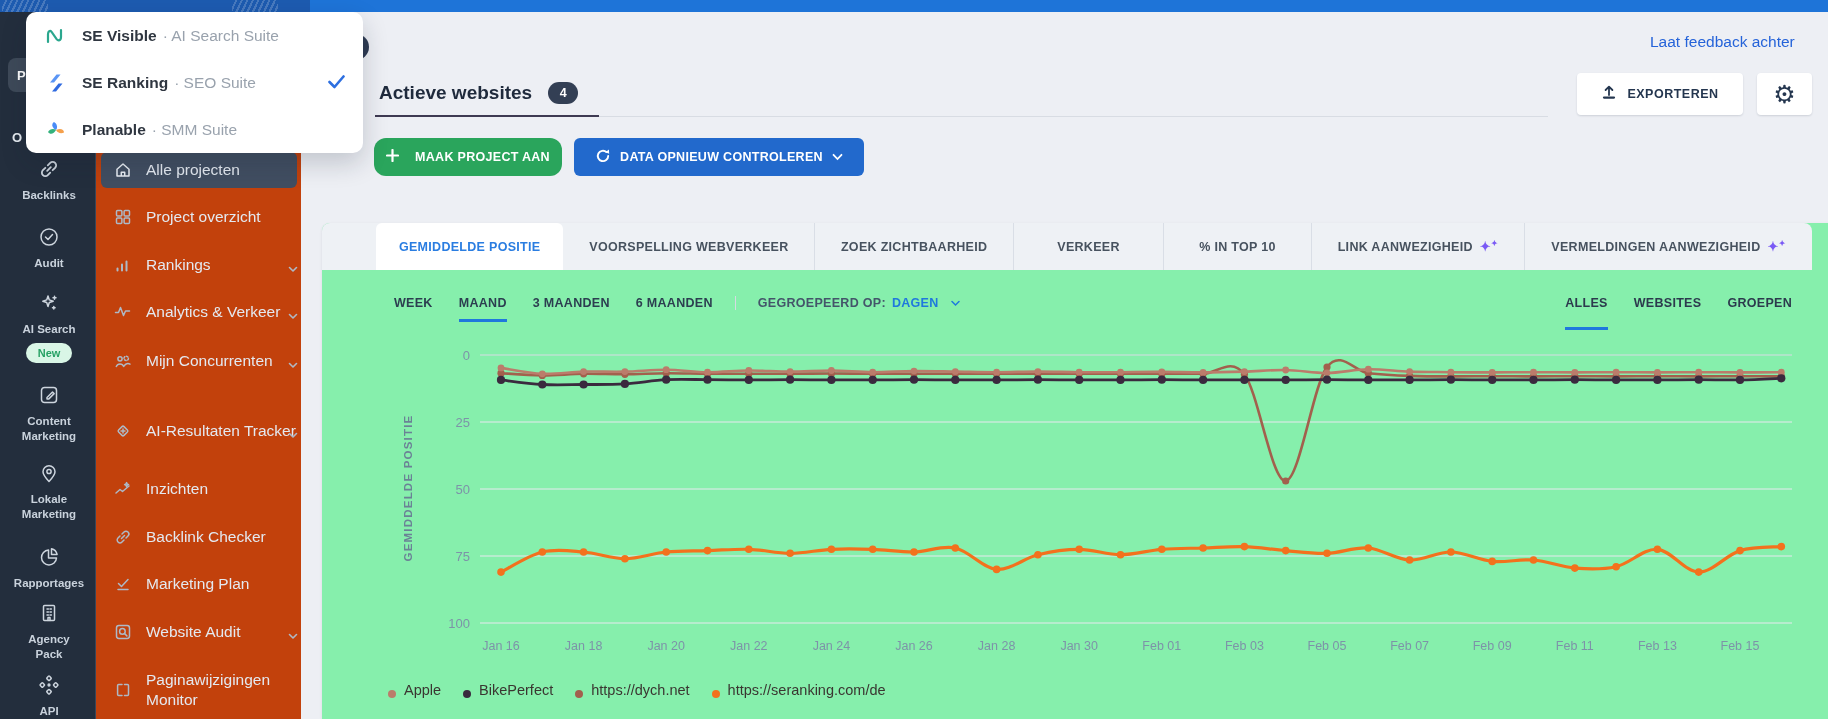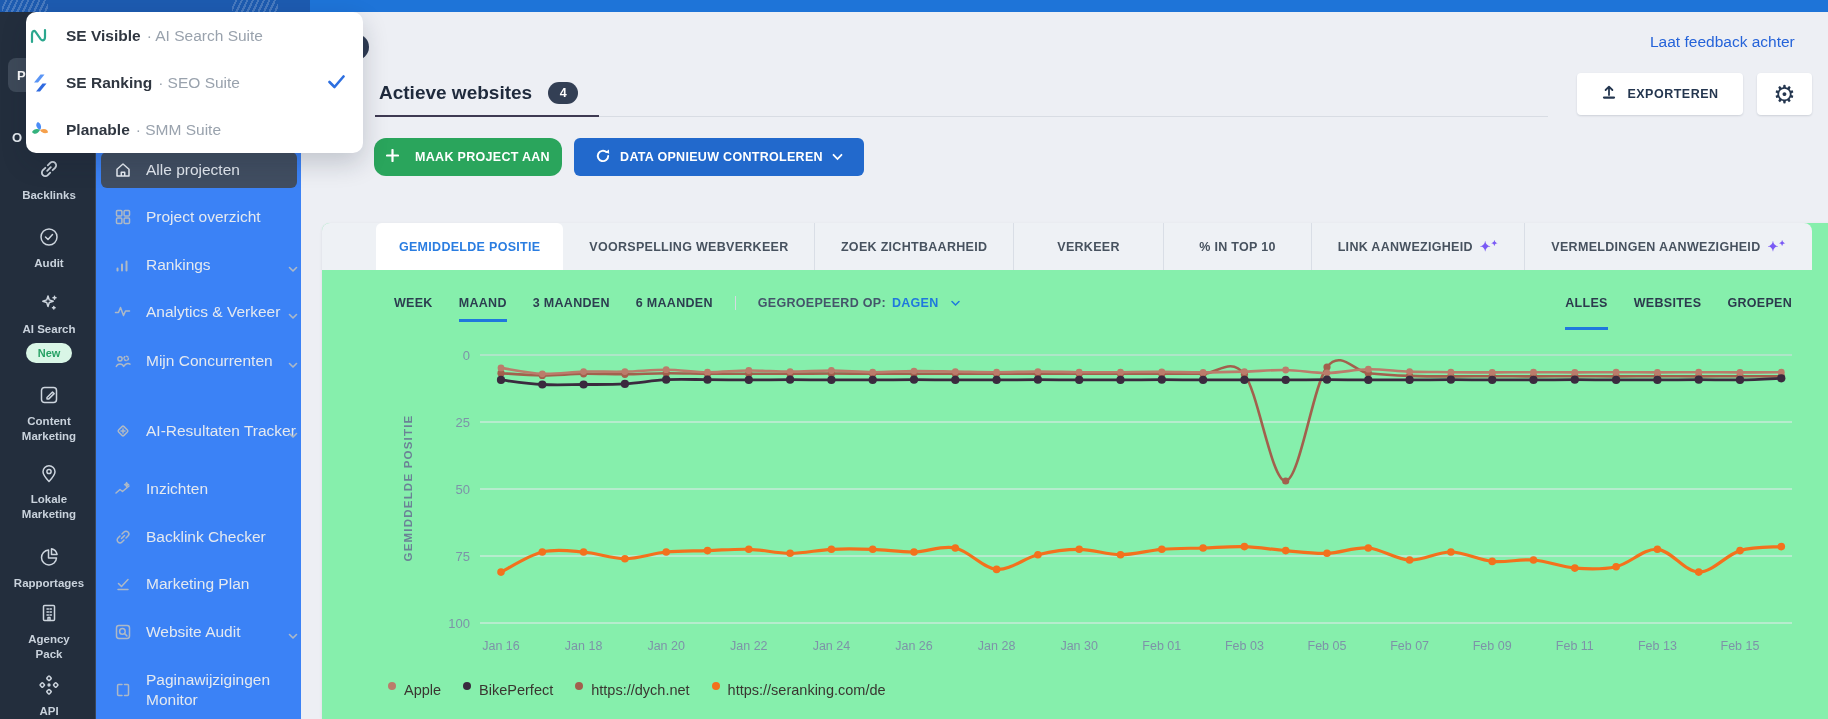--- a/index.html
+++ b/index.html
@@ -17,34 +17,34 @@
     color:#c9d2dc;font-size:11.5px;font-weight:bold;text-align:center;line-height:1.3;cursor:pointer;}
   .rail-item svg{stroke:#cdd5de;fill:none;stroke-width:1.5;stroke-linecap:round;stroke-linejoin:round;}
   .rail-label{max-width:84px;}
   .rail-label.narrow{max-width:58px;}
   .new-badge{background:#d9f6e6;color:#27a265;font-size:11px;font-weight:bold;border-radius:10px;padding:3px 12px;margin-top:2px;}
   .p-box{position:absolute;left:8px;top:46px;width:60px;height:34px;border-radius:8px;background:#3e4a59;
     color:#fff;font-size:13px;font-weight:bold;display:flex;align-items:center;padding-left:9px;}
   .o-partial{position:absolute;left:12px;top:118px;color:#e7ecf2;font-size:13px;font-weight:bold;}
 
   
-  .menu{position:absolute;left:95px;top:12px;width:205px;height:707px;background:#3b82f6;border-left:1px solid #3a4759;}
+  .menu{position:absolute;left:95px;top:12px;width:205px;height:707px;background:#c2410c;border-left:1px solid #3a4759;}
   .menu-item{position:absolute;left:5px;width:196px;display:flex;align-items:center;color:#e4e9f0;font-size:15.5px;cursor:pointer;}
   .menu-item svg{flex:0 0 18px;margin-left:13px;stroke:#aeb9c6;fill:none;stroke-width:1.5;stroke-linecap:round;stroke-linejoin:round;}
   .menu-item .mi-label{margin-left:14px;max-width:152px;line-height:1.26;}
   .menu-item.active{background:#414e61;border-radius:6px;}
   .menu-item.active svg{stroke:#e8edf3;}
   .chev{position:absolute;right:12px;width:10px;height:10px;}
   .chev svg{stroke:#aeb9c6;fill:none;stroke-width:1.6;}
 
   
   .avatar-crescent{position:absolute;left:343px;top:34px;width:26px;height:26px;border-radius:50%;background:#2f3b52;z-index:5;}
   .dropdown{position:absolute;left:26px;top:12px;width:337px;height:141px;background:#fff;border-radius:10px;
     box-shadow:0 10px 26px rgba(20,30,50,.20);z-index:60;display:flex;flex-direction:column;justify-content:space-evenly;}
-  .suite-row{display:flex;align-items:center;height:47px;padding:0 16px 0 2px;cursor:pointer;position:relative;}
+  .suite-row{display:flex;align-items:center;height:47px;padding:0 16px 0 18px;cursor:pointer;position:relative;}
   .suite-logo{width:24px;height:22px;margin-right:14px;display:flex;align-items:center;justify-content:center;}
   .suite-name{font-size:15.5px;font-weight:bold;color:#2f3640;}
   .suite-suffix{font-size:15.5px;color:#99a2ad;margin-left:6px;}
   .suite-check{position:absolute;right:18px;top:16px;}
 
   
   .feedback{position:absolute;left:1650px;top:33px;color:#2563d9;font-size:15.5px;cursor:pointer;}
   .page-title-wrap{position:absolute;left:379px;top:82px;display:flex;align-items:center;gap:16px;}
   .page-title{font-size:19px;font-weight:600;color:#1f2a3c;}
   .count-badge{min-width:22px;height:22px;border-radius:11px;background:#333f54;color:#fff;font-size:12.5px;font-weight:bold;
@@ -82,21 +82,21 @@
   .grouped .glabel{font-size:12.5px;font-weight:bold;color:#44556a;letter-spacing:.3px;}
   .grouped .gvalue{font-size:12.5px;font-weight:bold;color:#1f78dd;letter-spacing:.3px;cursor:pointer;display:flex;align-items:center;gap:12px;}
   .scopes{display:flex;gap:26px;}
   .scope{font-size:12.5px;font-weight:bold;color:#2c3a4d;letter-spacing:.3px;cursor:pointer;padding-bottom:9px;}
   .scope.active{border-bottom:3px solid #1f78dd;}
 
   #chart-svg{position:absolute;left:8px;top:115px;}
   #chart-svg text{font-family:"Liberation Sans",sans-serif;}
 
   .legend{position:absolute;left:66px;top:459px;display:flex;align-items:center;gap:22px;}
-  .legend-item{display:flex;align-items:flex-start;gap:8px;font-size:14.5px;color:#3a3631;}
+  .legend-item{display:flex;align-items:flex-end;gap:8px;font-size:14.5px;color:#3a3631;}
   .legend-dot{width:8px;height:8px;border-radius:50%;}
 </style>
 </head>
 <body>
 
 <div id="app">
 
   <div class="banner">
     <div class="banner-left"></div>
     <div class="zig" style="left:2px"></div>

